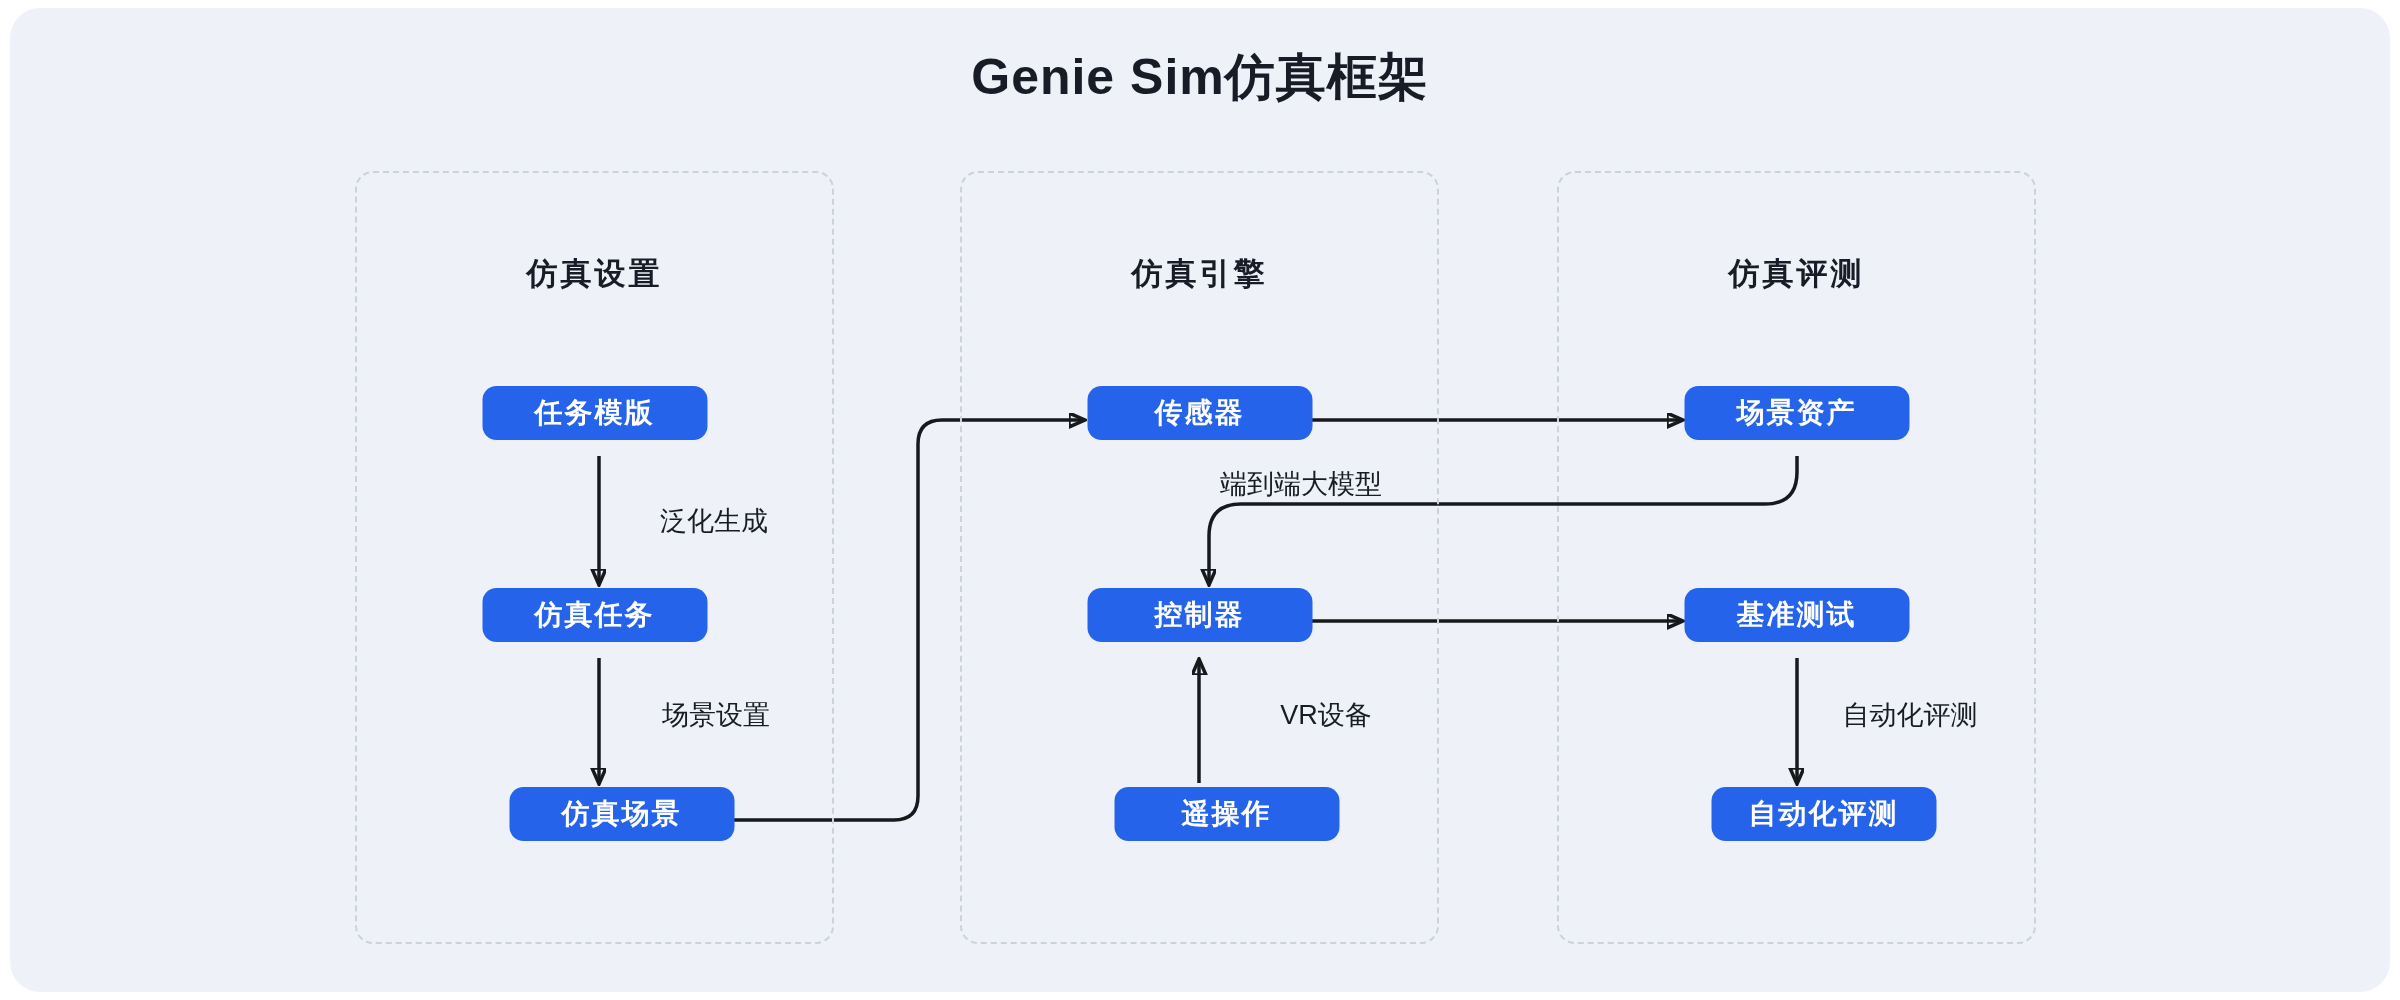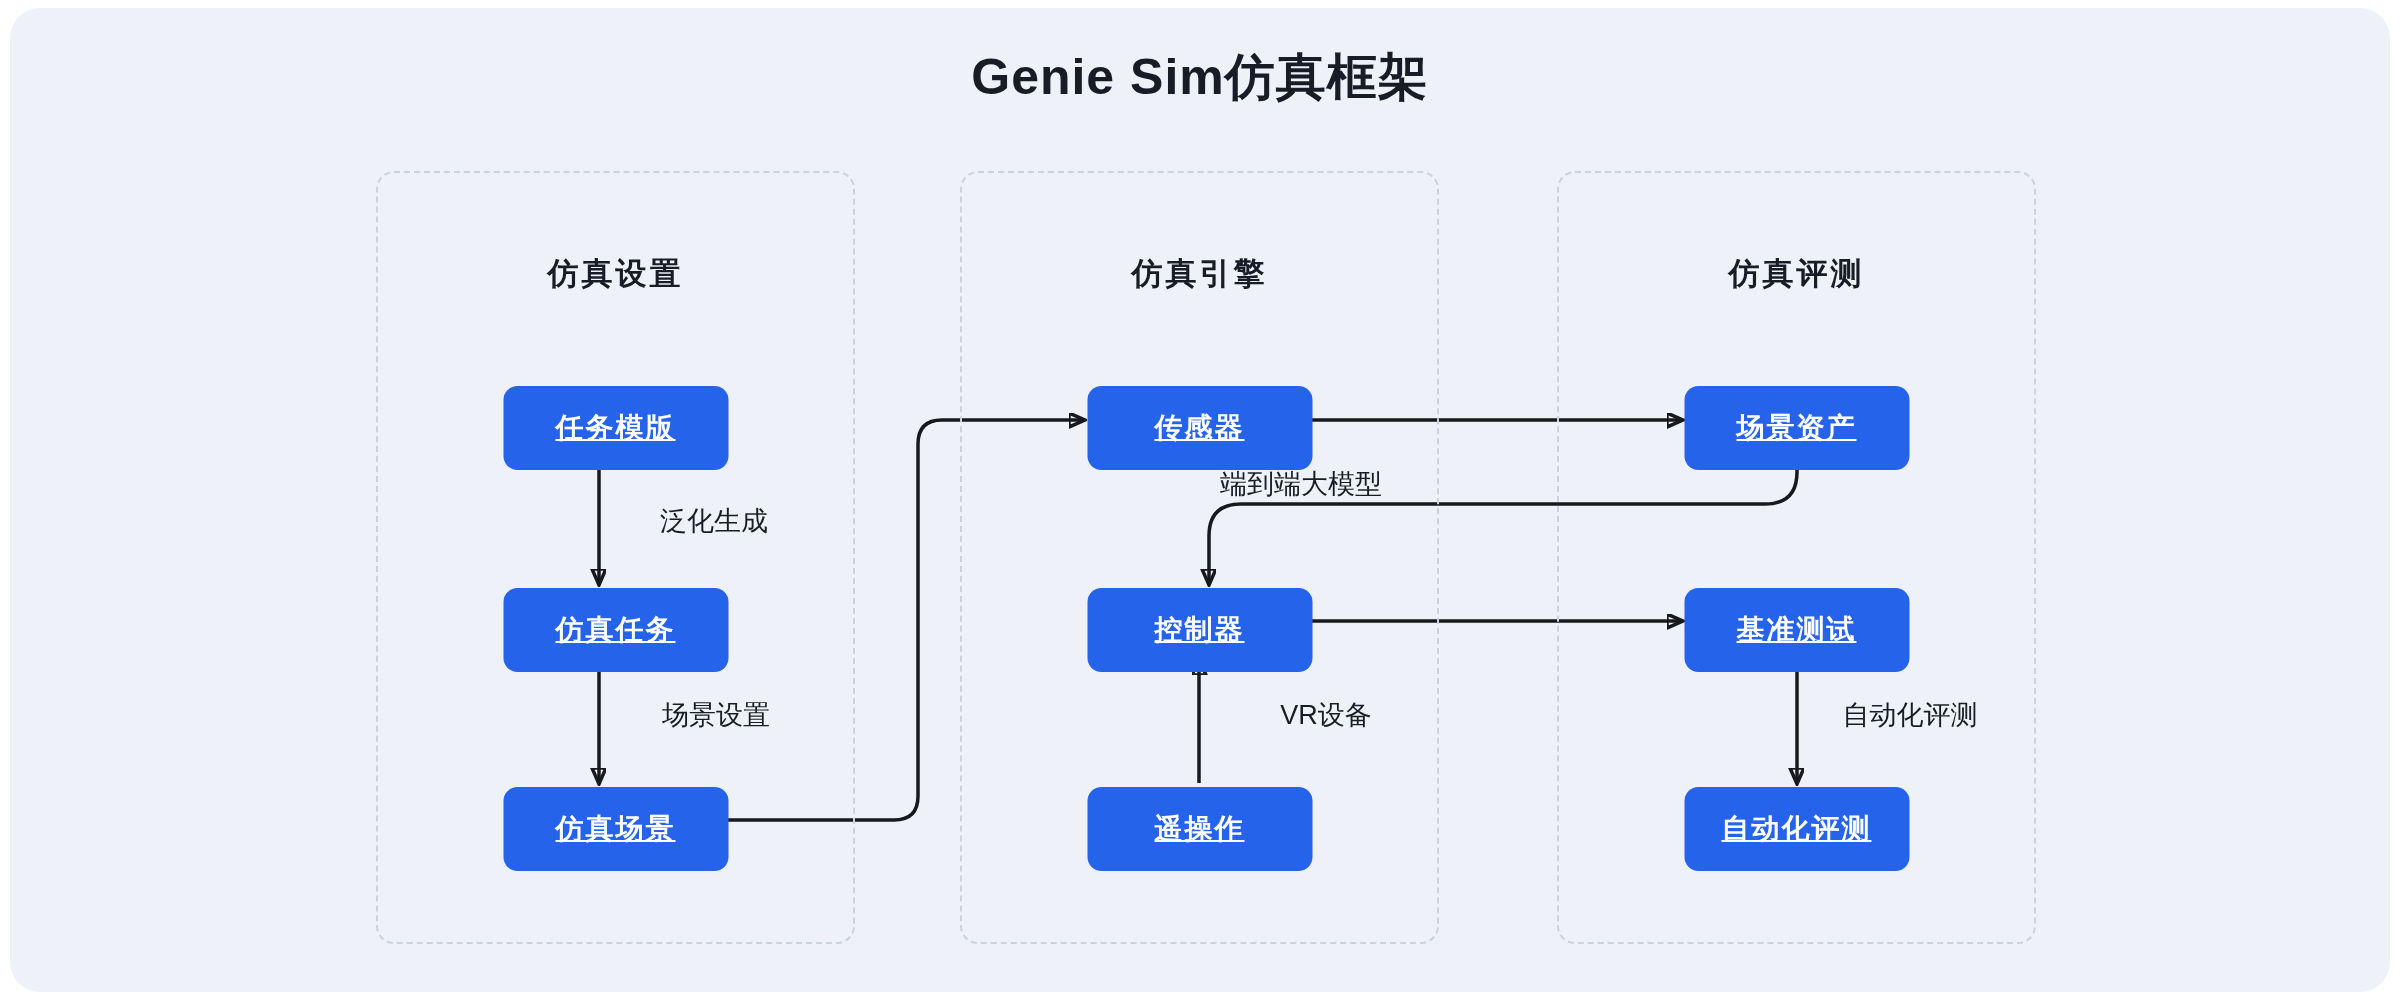--- a/index.html
+++ b/index.html
@@ -6,33 +6,33 @@
   html,body { margin:0; padding:0; background:#ffffff; }
   body { font-family:"Liberation Sans","DejaVu Sans",sans-serif; }
   .canvas { position:relative; width:2400px; height:1000px; background:#ffffff; overflow:hidden; }
   .surface { position:absolute; left:10px; top:8px; width:2380px; height:984px;
              background:#eef2f8; border-radius:30px; }
   .title { position:absolute; top:44px; left:0; width:100%; text-align:center;
            font-size:50px; font-weight:700; color:#171c26; letter-spacing:1px; }
 
   .panel { position:absolute; top:171px; height:773px; width:479px;
            border:2px dashed #cbd2dc; border-radius:18px; box-sizing:border-box; }
-  .panel-1 { left:376px; }
+  .panel-1 { left:355px; }
   .panel-2 { left:960px; }
   .panel-3 { left:1557px; }
   .panel-title { position:absolute; top:80px; left:0; width:100%; text-align:center;
                  font-size:31px; font-weight:700; color:#171c26; letter-spacing:3px; }
 
   .node { position:absolute; left:50%; transform:translateX(-50%);
-          width:225px; height:84px; background:#2563eb; border-radius:14px;
+          width:225px; height:54px; background:#2563eb; border-radius:14px;
           color:#ffffff; font-size:28px; font-weight:700; letter-spacing:2px;
-          display:flex; align-items:center; justify-content:center;text-decoration:underline; }
+          display:flex; align-items:center; justify-content:center; }
   .row-1 { top:213px; }
   .row-2 { top:415px; }
-  .row-3 { top:614px; }
+  .row-3 { top:614px;margin-left:27px; }
 
   .footnote { position:absolute; top:699px; left:0; width:100%; text-align:center;
               font-size:27px; color:#171c26; white-space:nowrap; }
 
   .edge-label { position:absolute; transform:translate(-50%,-50%); font-size:27px;
                 color:#171c26; white-space:nowrap; }
   .el-1 { left:714px;  top:521px; }
   .el-2 { left:716px;  top:715px; }
   .el-3 { left:1301px; top:484px; }
   .el-4 { left:1326px; top:715px; }

